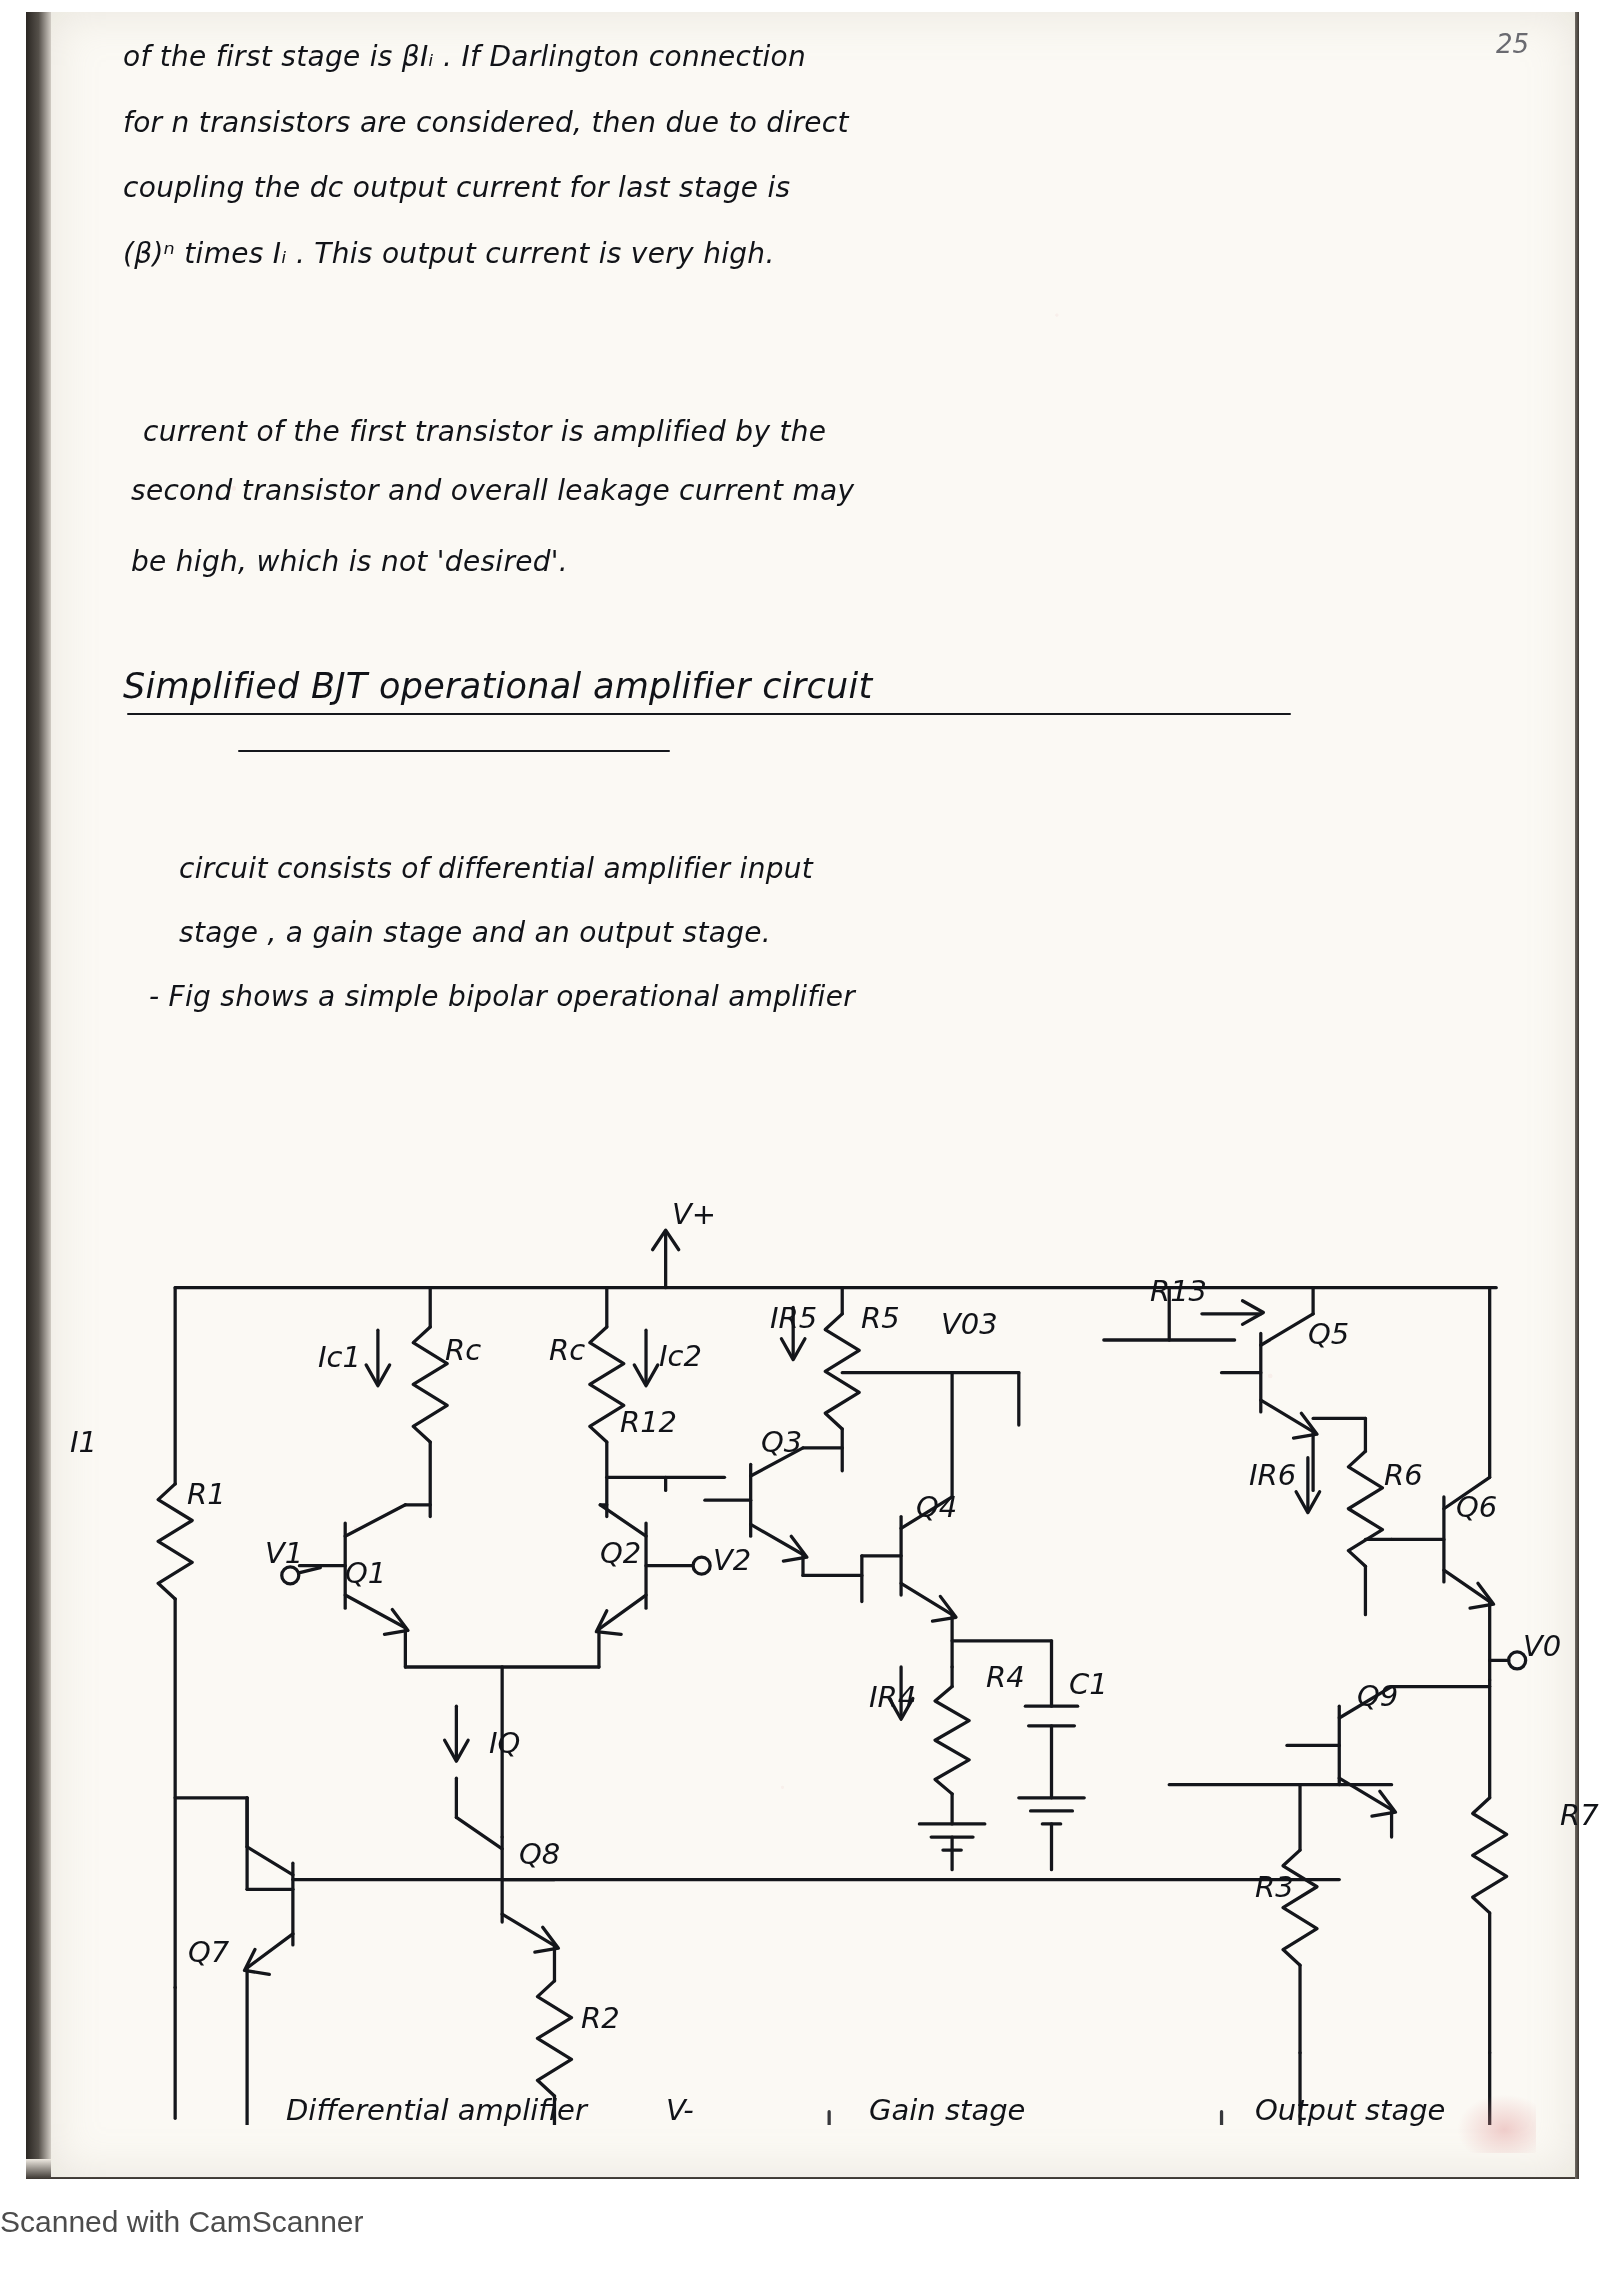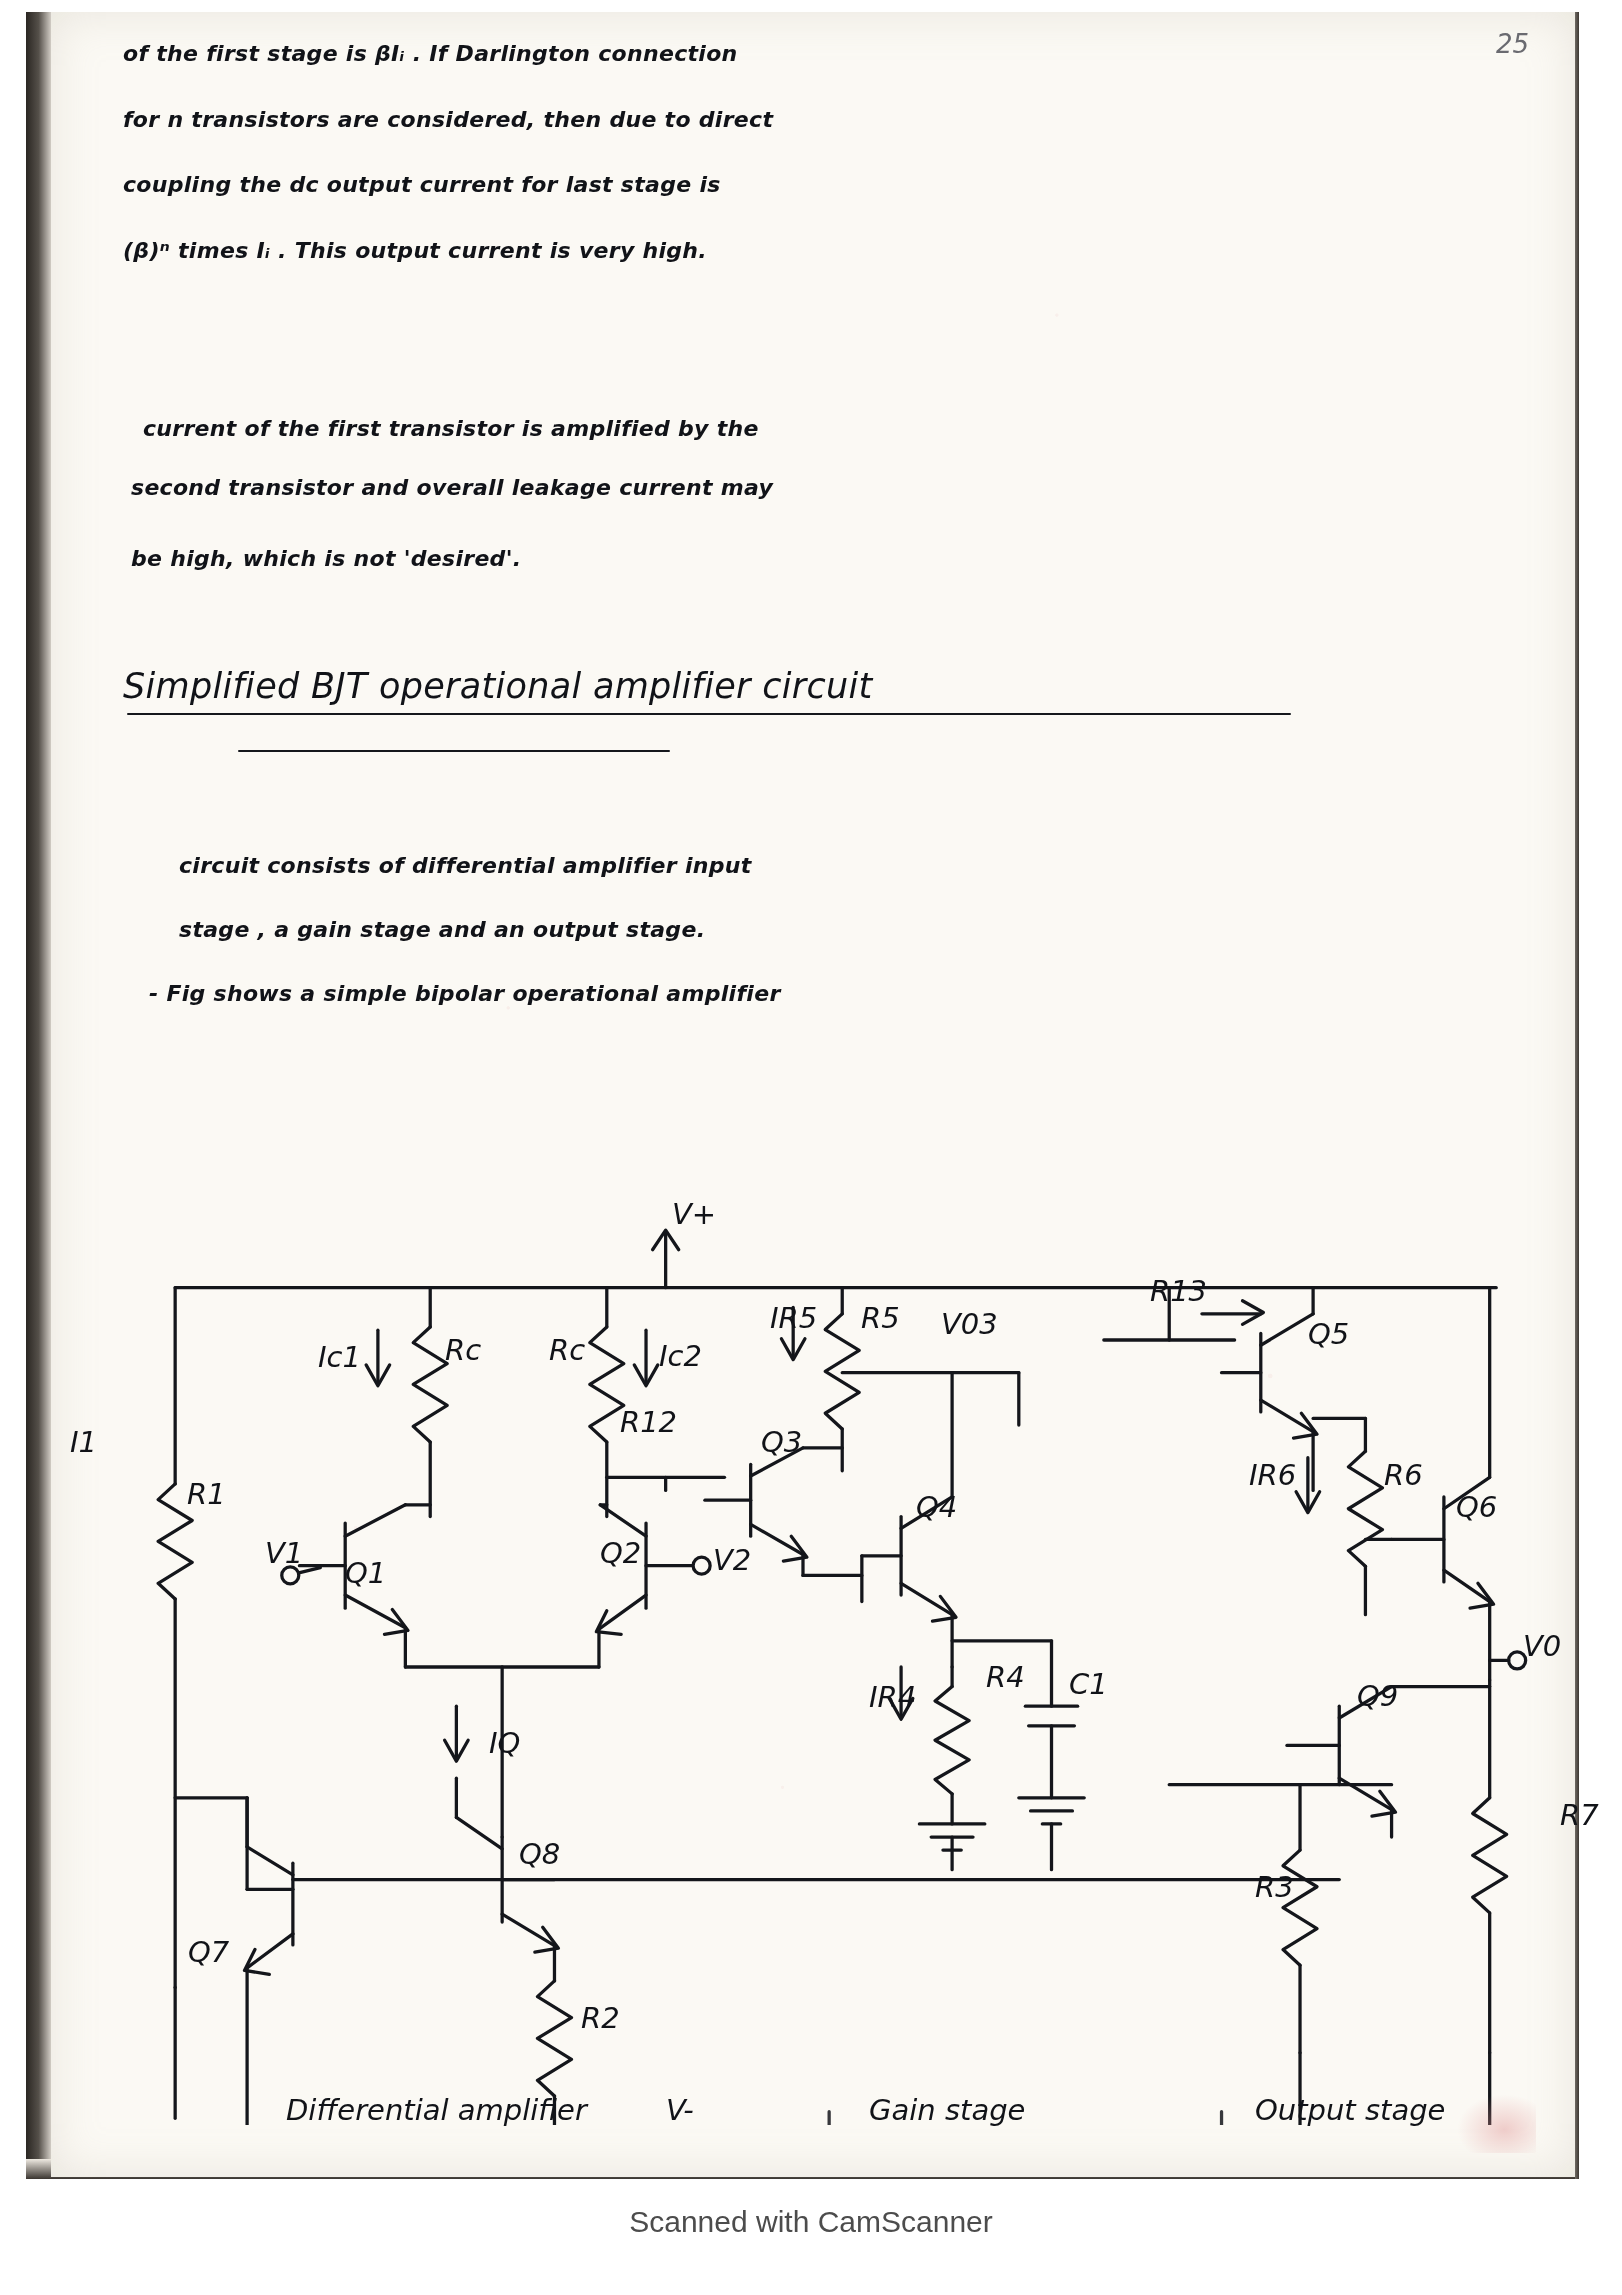--- a/index.html
+++ b/index.html
@@ -80,23 +80,22 @@
   
   .hw {
     position: absolute;
     color: #111318;
     font-family: "DejaVu Sans", sans-serif;
     font-style: italic;
     white-space: nowrap;
     letter-spacing: 0.3px;
   }
   .body-line {
-    font-size: 22px;
+    font-size: 28px;
     line-height: 1.0;
-    font-weight: bold;
   }
   .page-num {
     position: absolute;
     right: 46px;
     top: 17px;
     font-size: 26px;
     color: #6a6a70;
     font-family: "DejaVu Sans", sans-serif;
     font-style: italic;
   }
@@ -128,21 +127,21 @@
     font-size: 29px;
     white-space: nowrap;
   }
 
   
   #footer {
     position: absolute;
     left: 0;
     top: 2205px;
     width: 1622px;
-    text-align: center;
+    text-align: left;
     font-family: "Liberation Sans", sans-serif;
     font-size: 30px;
     color: #4c4c4c;
   }
 </style>
 </head>
 <body>
 
 <div id="page">
 

